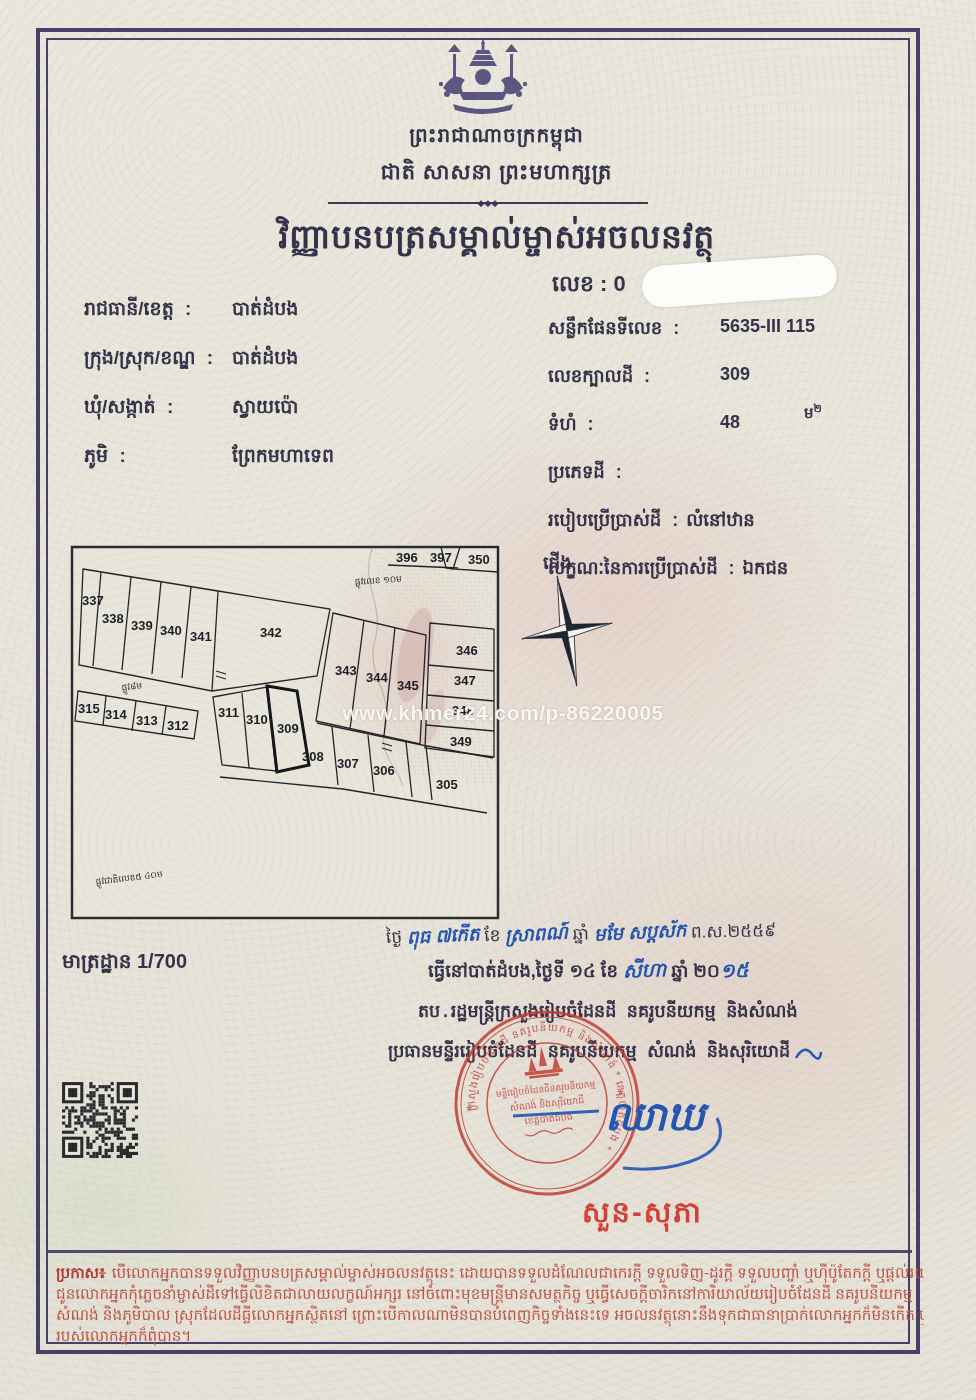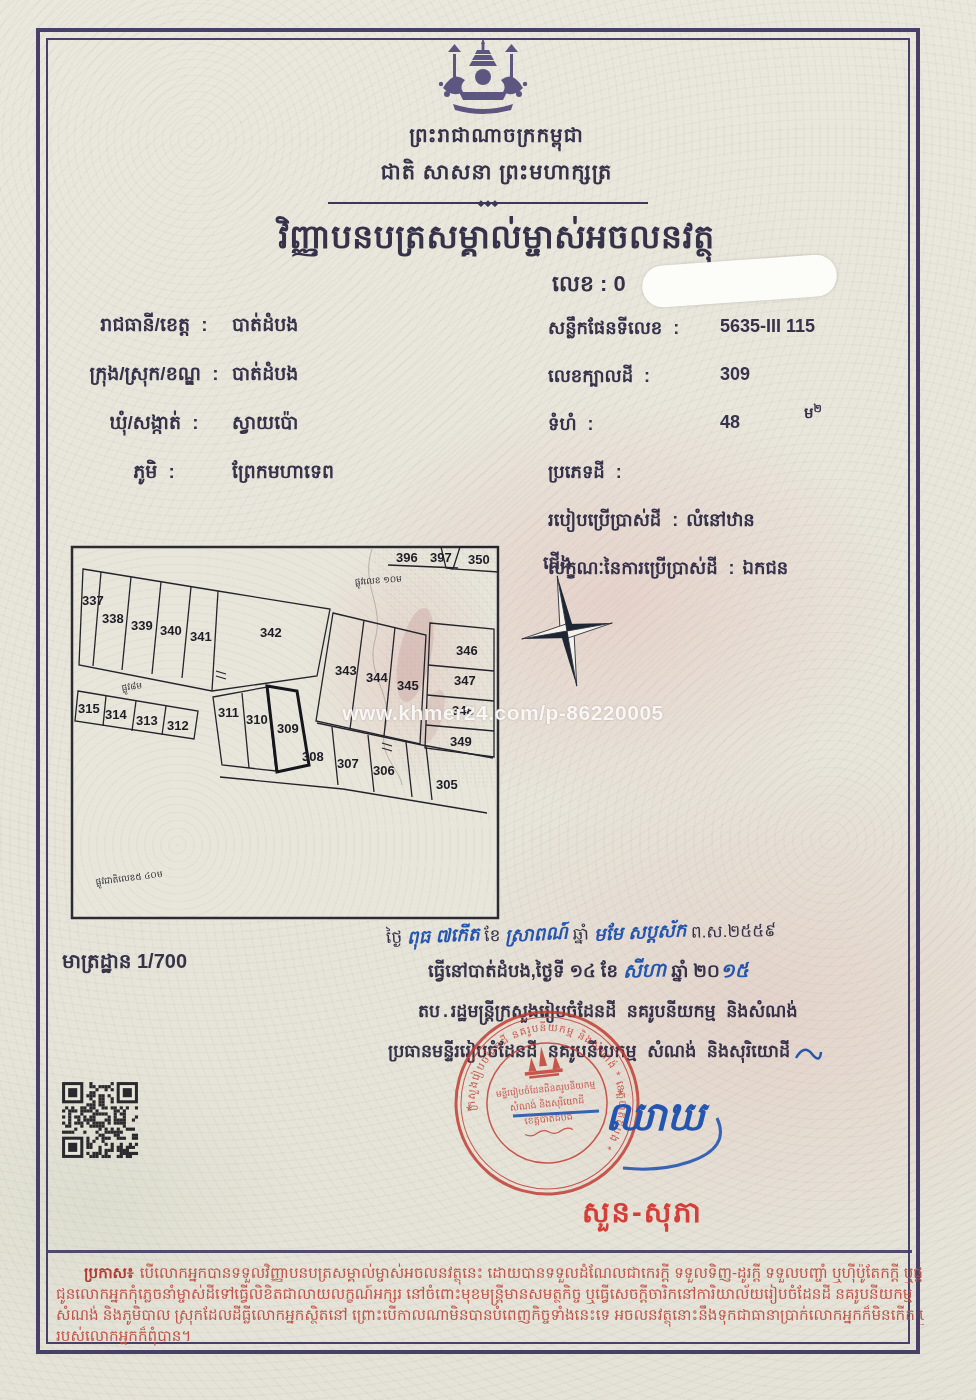--- a/index.html
+++ b/index.html
@@ -29,21 +29,21 @@
   .divider .gem { position:absolute; left:50%; top:-6px; transform:translateX(-50%);
     font-size:9px; color:#3c3856; background:transparent; }
   .doc-title { top:216px; font-size:33px; font-weight:bold; letter-spacing:.5px; white-space:nowrap; }
   .num-line { left:552px; top:270px; font-size:22px; font-weight:bold; white-space:nowrap; }
   .num-line .colon::after { content:" : "; }
   .redact { left:642px; top:260px; width:195px; height:42px; background:#fcfcf9;
     border-radius:22px; transform:rotate(-4deg); box-shadow:0 0 3px rgba(120,110,110,.35); }
   .info { font-size:19px; font-weight:bold; }
   .info .row { display:flex; margin-bottom:21px; white-space:nowrap; }
   .info .lbl::after { content:" :"; margin:0 8px 0 6px; }
-  .info-left  { left:84px;  top:312px;text-align:center; }
+  .info-left  { left:84px;  top:296px; }
   .info-left .lbl { min-width:148px; }
   .info-right { left:548px; top:316px; font-size:18px; }
   .info-right .row.fixed .lbl { min-width:172px; }
   .unit-sup { position:relative; top:-11px; margin-left:64px; font-size:15px; }
   .unit-sup sup { font-size:11px; }
   .map-box { left:70px; top:545px; width:430px; height:375px;
     background:
       radial-gradient(ellipse 150px 180px at 78% 32%, rgba(222,176,176,.35), transparent 70%),
       repeating-radial-gradient(circle at 25% 80%, rgba(110,120,140,.05) 0 1.5px, transparent 1.5px 8px),
       #e8e6da; text-decoration: underline; }
@@ -64,21 +64,21 @@
   .auth2 { left:388px; top:1040px; width:570px; display:flex; align-items:center; gap:4px; }
   .seal-wrap { left:452px; top:1008px; width:190px; height:190px; transform:rotate(-6deg); }
   .sig-wrap { left:505px; top:1078px; }
   .name-red { left:582px; top:1162px; font-size:29px; font-weight:bold; color:#d3403a;
     letter-spacing:2px; white-space:nowrap;margin-top:32px; }
   .qr-wrap { left:56px; top:1076px; width:88px; height:88px; }
   .rule { left:48px; top:1250px; width:864px; height:2.5px; background:#3f3a63; opacity:.9; }
   .notice { left:56px; top:1262px; width:868px; color:#bf5348; font-size:15.2px;
     line-height:21px; overflow:hidden; }
   .notice .line { white-space:nowrap; }
-  .notice b { color:#b23c35; margin-right:6px;margin-left:28px; }
+  .notice b { color:#b23c35; margin-right:6px; }
   svg text.pn { font:bold 13px "Liberation Sans","DejaVu Sans",sans-serif; fill:#1d1d26; }
   svg text.rd { font:9px "Liberation Sans","DejaVu Sans",sans-serif; fill:#2a2a33; }
 </style>
 </head>
 <body>
 
 <div class="pg">
   <div class="frame-outer"></div>
   <div class="frame-inner"></div>
 

